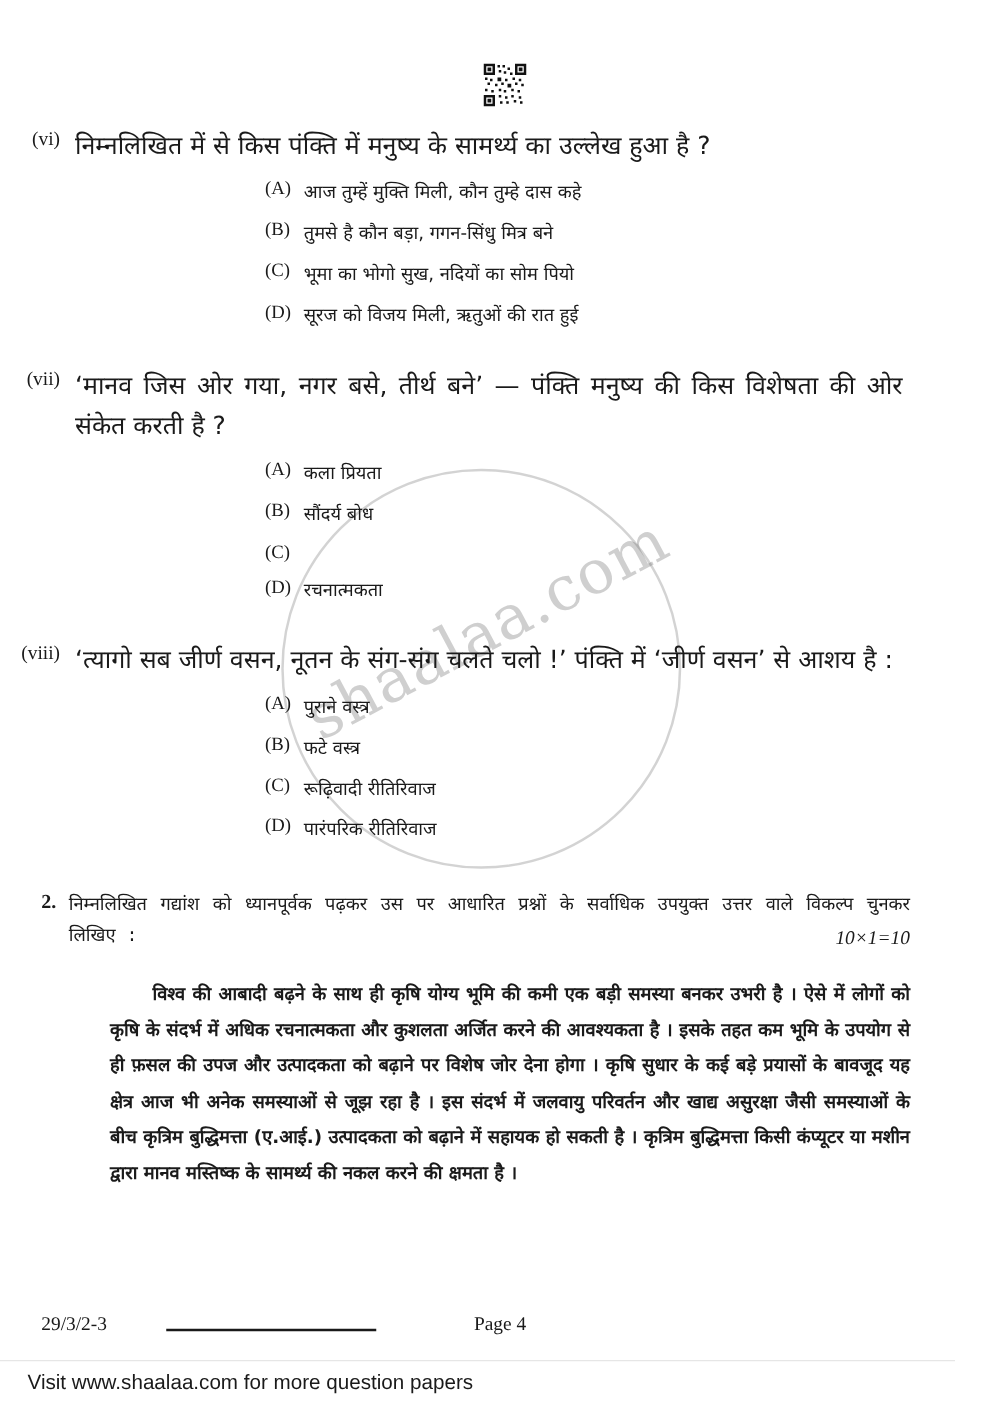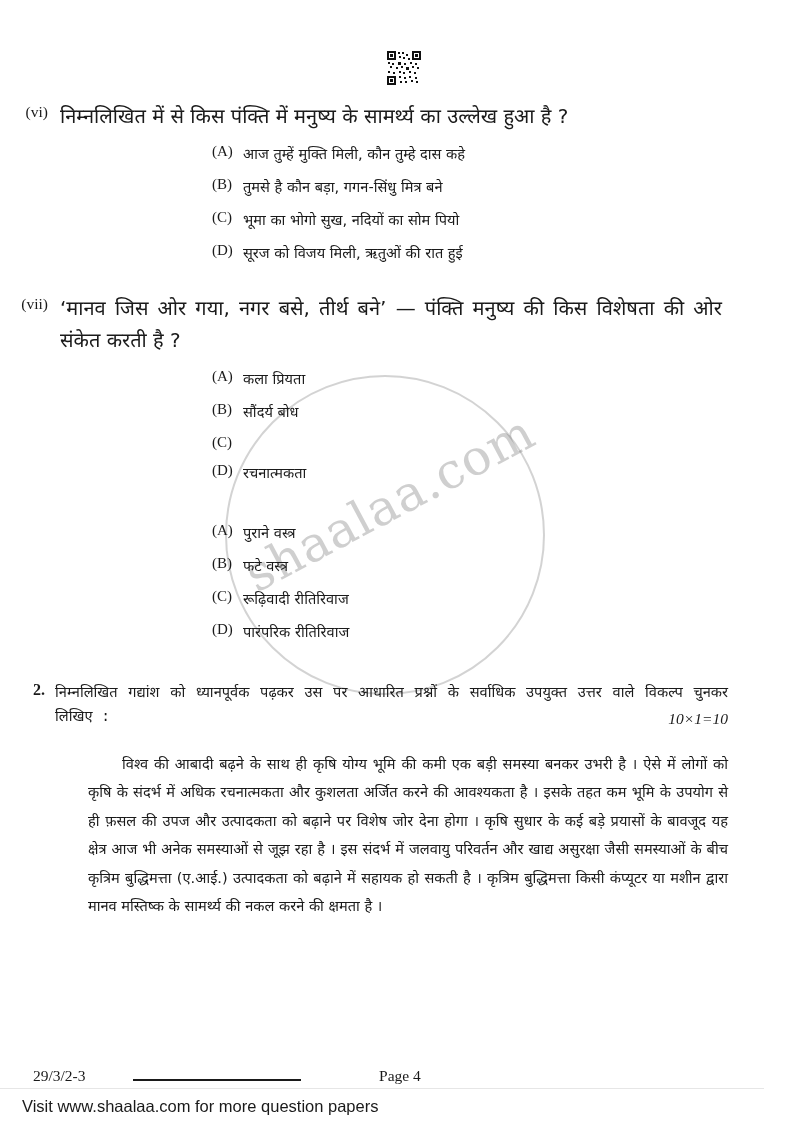--- a/index.html
+++ b/index.html
@@ -166,28 +166,29 @@
 
   .passage {
     margin-top: 22px;
     padding-left: 88px;
     padding-right: 72px;
     font-family: "DejaVu Sans", sans-serif;
     font-size: 14.6px;
     line-height: 1.95;
     text-align: justify;
     text-justify: inter-word;
+    font-weight: bold;
   }
   .passage p { margin: 0; text-indent: 34px; }
 
   
   .footer {
     position: absolute;
     left: 0;
-    bottom: 40px;
+    bottom: 56px;
     width: 788px;
     height: 24px;
     z-index: 10;
   }
   .footer-code {
     position: absolute;
     left: 33px;
     top: 0;
     font-family: "Liberation Serif", serif;
     font-size: 15.5px;
@@ -331,20 +332,24 @@
       </div>
       <div class="opt-row">
         <div class="opt-label">(D)</div>
         <div class="opt-text">रचनात्मकता</div>
       </div>
     </div>
 
     <div class="gap-lg"></div>
 
     <div class="q-block">
+      <div class="roman-row">
+        <div class="roman-label">(viii)</div>
+        <div class="roman-text nojust">‘त्यागो सब जीर्ण वसन, नूतन के संग-संग चलते चलो !’ पंक्ति में ‘जीर्ण वसन’ से आशय है :</div>
+      </div>
       <div class="opt-row">
         <div class="opt-label">(A)</div>
         <div class="opt-text">पुराने वस्त्र</div>
       </div>
       <div class="opt-row">
         <div class="opt-label">(B)</div>
         <div class="opt-text">फटे वस्त्र</div>
       </div>
       <div class="opt-row">
         <div class="opt-label">(C)</div>

